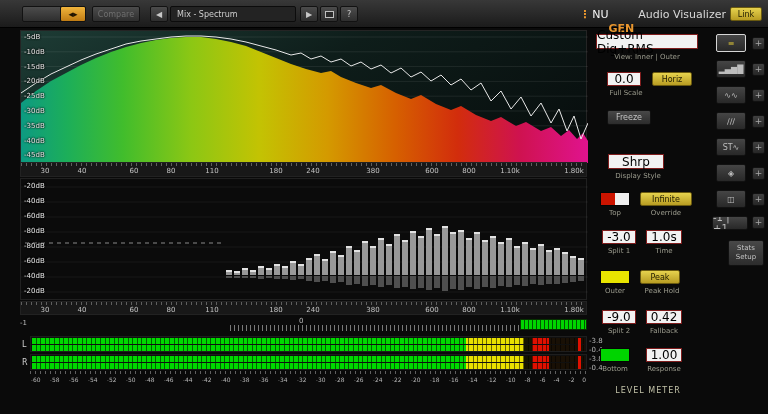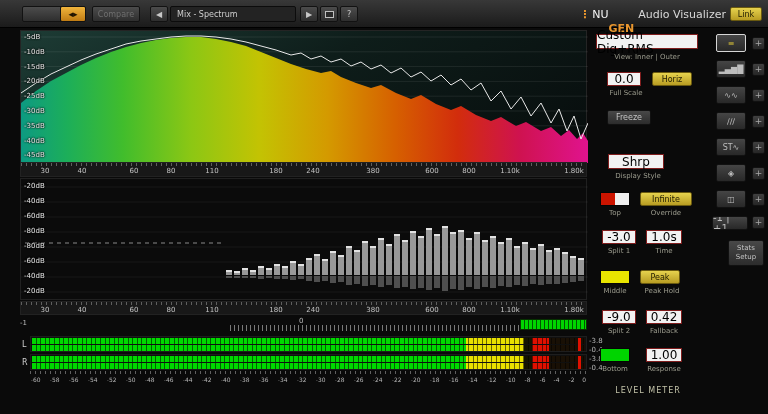--- a/index.html
+++ b/index.html
@@ -432,21 +432,21 @@
     <div class="plabel" style="left:8px;top:179px;width:30px;">Top</div>
     <div class="plabel" style="left:48px;top:179px;width:52px;">Override</div>
 
     <div class="white-box" style="left:10px;top:200px;width:34px;height:14px;">-3.0</div>
     <div class="white-box" style="left:54px;top:200px;width:36px;height:14px;">1.0s</div>
     <div class="plabel" style="left:10px;top:217px;width:34px;">Split 1</div>
     <div class="plabel" style="left:54px;top:217px;width:36px;">Time</div>
 
     <div class="swatch" id="swatch-mid"></div>
     <div class="ybtn" style="left:48px;top:240px;width:40px;height:14px;">Peak</div>
-    <div class="plabel" style="left:4px;top:257px;width:38px;">Middle</div>
+    <div class="plabel" style="left:4px;top:257px;width:38px;">Outer</div>
     <div class="plabel" style="left:44px;top:257px;width:52px;">Peak Hold</div>
 
     <div class="white-box" style="left:10px;top:280px;width:34px;height:14px;">-9.0</div>
     <div class="white-box" style="left:54px;top:280px;width:36px;height:14px;">0.42</div>
     <div class="plabel" style="left:10px;top:297px;width:34px;">Split 2</div>
     <div class="plabel" style="left:50px;top:297px;width:44px;">Fallback</div>
 
     <div class="swatch" id="swatch-bot"></div>
     <div class="white-box" style="left:54px;top:318px;width:36px;height:14px;">1.00</div>
     <div class="plabel" style="left:4px;top:335px;width:38px;">Bottom</div>

